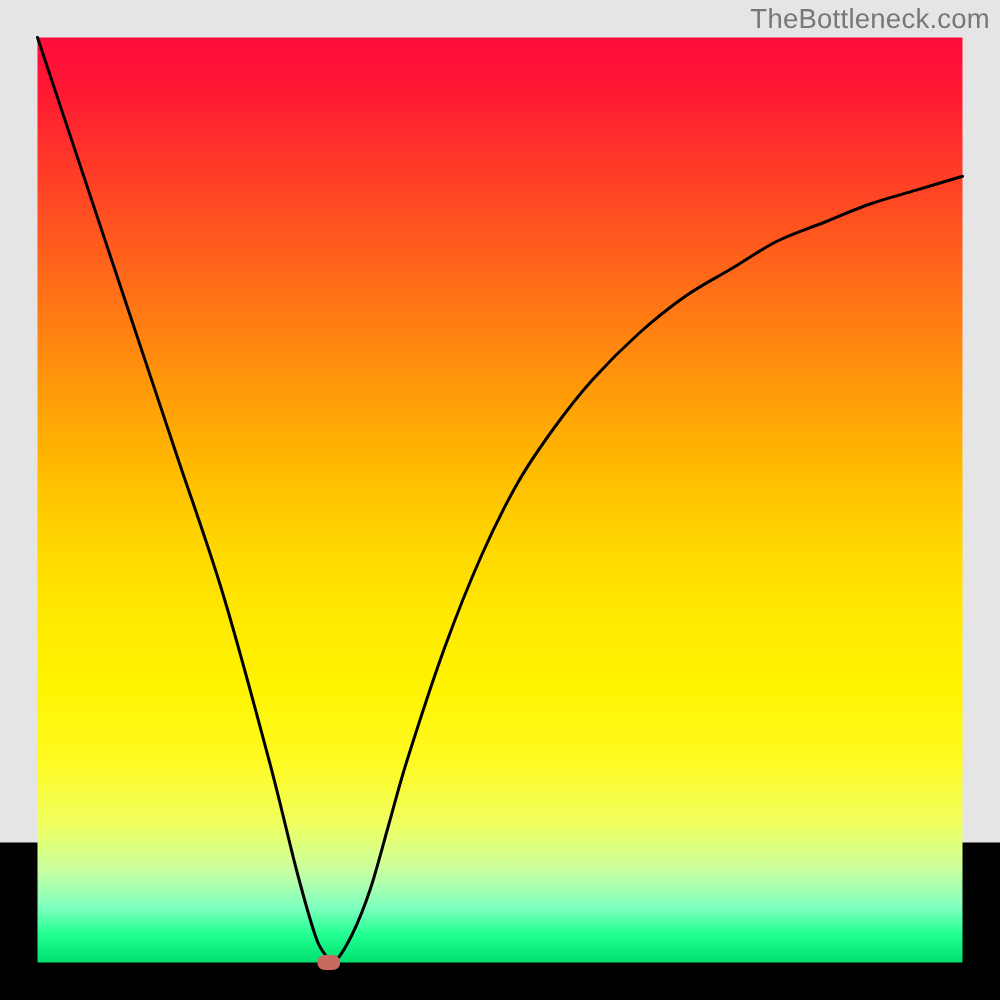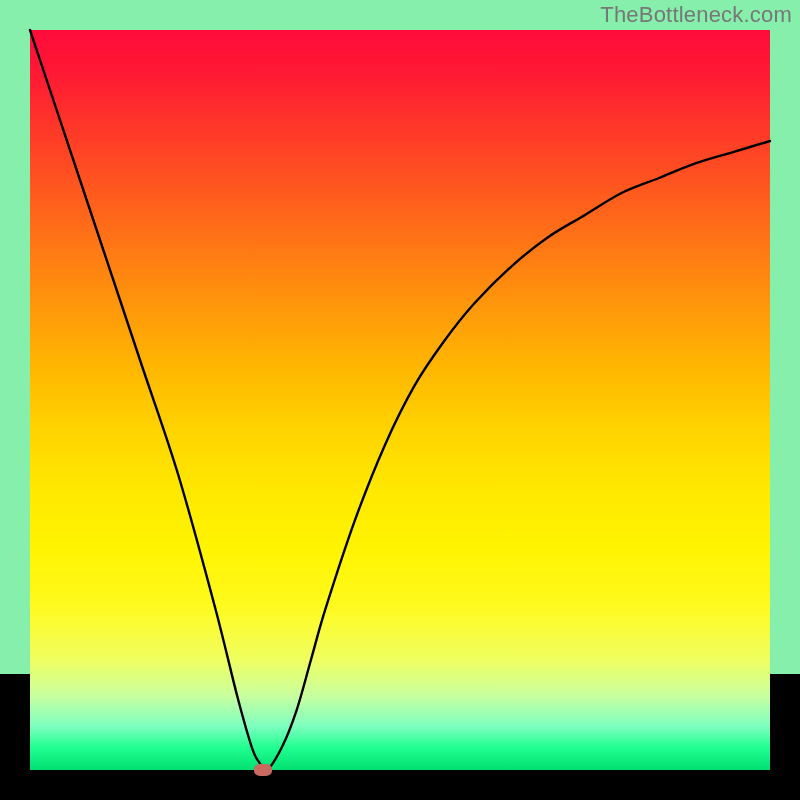--- a/index.html
+++ b/index.html
@@ -8,21 +8,21 @@
     width: 800px;
     height: 800px;
     background: #000;
     overflow: hidden;
     font-family: Arial, Helvetica, sans-serif;
   }
   .frame {
     position: absolute;
     width: 800px;
     height: 674px;
-    background: #86efac;
+    background: #e5e5e5;
   }
   .plot-area {
     position: absolute;
     left: 30px;
     top: 30px;
     width: 740px;
     height: 740px;
     
     background: linear-gradient(to bottom,
       #ff0b3b 0%,

